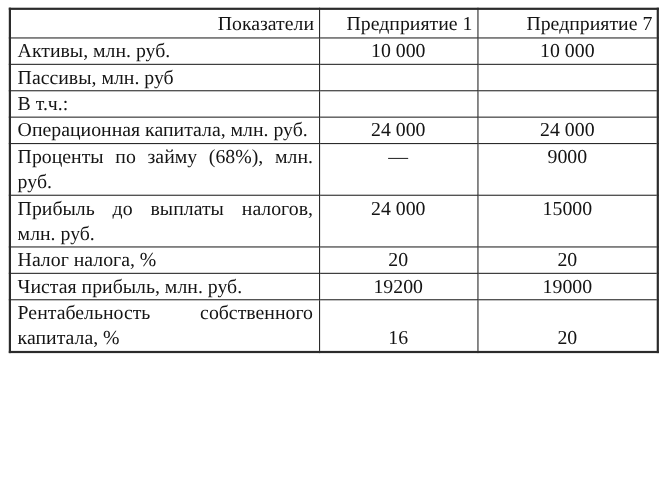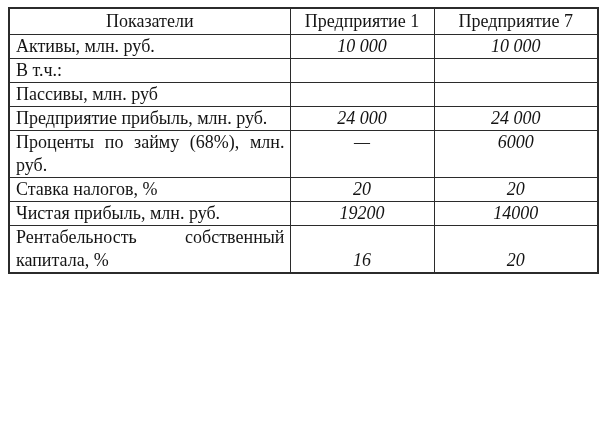--- a/index.html
+++ b/index.html
@@ -26,34 +26,33 @@
   .fin-table th,
   .fin-table td {
     border: 1px solid #2b2b2b;
     font-size: 18px;
     line-height: 23px;
     font-weight: normal;
     padding: 0 4px;
     overflow: hidden;
   }
   .fin-table th {
-    text-align: center;
+    text-align: right;
     padding: 1px 4px;
     margin-top: 16px;
   }
   .fin-table td.label {
     text-align: justify;
     padding-left: 6px;
     padding-right: 5px;
     vertical-align: top;
   }
   .fin-table td.val {
     text-align: center;
     vertical-align: top;
-    font-style: italic;
   }
   
   .fin-table tr:last-child td.val {
     vertical-align: bottom;
   }
   col.c-label { width: 281px; }
   col.c-v1    { width: 144px; }
   col.c-v2    { width: auto;  }
 </style>
 </head>
@@ -73,49 +72,54 @@
         <th>Предприятие 7</th>
       </tr>
     </thead>
     <tbody id="table-body">
         <tr>
           <td class="label">Активы, млн. руб.</td>
           <td class="val">10 000</td>
           <td class="val">10 000</td>
         </tr>
         <tr>
+          <td class="label">Пассивы, млн. руб</td>
+          <td class="val"></td>
+          <td class="val"></td>
+        </tr>
+        <tr>
           <td class="label">В т.ч.:</td>
           <td class="val"></td>
           <td class="val"></td>
         </tr>
         <tr>
-          <td class="label">Пассивы, млн. руб</td>
-          <td class="val"></td>
-          <td class="val"></td>
-        </tr>
-        <tr>
-          <td class="label">Предприятие прибыль, млн. руб.</td>
+          <td class="label">Операционная капитала, млн. руб.</td>
           <td class="val">24 000</td>
           <td class="val">24 000</td>
         </tr>
         <tr>
           <td class="label">Проценты по займу (68%), млн. руб.</td>
           <td class="val">—</td>
-          <td class="val">6000</td>
+          <td class="val">9000</td>
         </tr>
         <tr>
-          <td class="label">Ставка налогов, %</td>
+          <td class="label">Прибыль до выплаты налогов, млн. руб.</td>
+          <td class="val">24 000</td>
+          <td class="val">15000</td>
+        </tr>
+        <tr>
+          <td class="label">Налог налога, %</td>
           <td class="val">20</td>
           <td class="val">20</td>
         </tr>
         <tr>
           <td class="label">Чистая прибыль, млн. руб.</td>
           <td class="val">19200</td>
-          <td class="val">14000</td>
+          <td class="val">19000</td>
         </tr>
         <tr>
-          <td class="label">Рентабельность собственный капитала, %</td>
+          <td class="label">Рентабельность собственного капитала, %</td>
           <td class="val">16</td>
           <td class="val">20</td>
         </tr>
       </tbody>
   </table>
 </div>
 
 </body></html>

